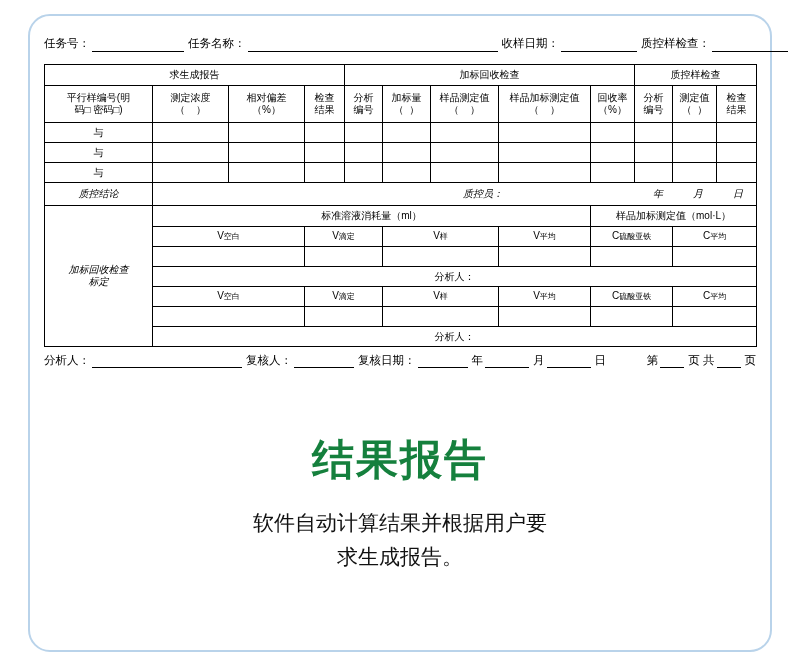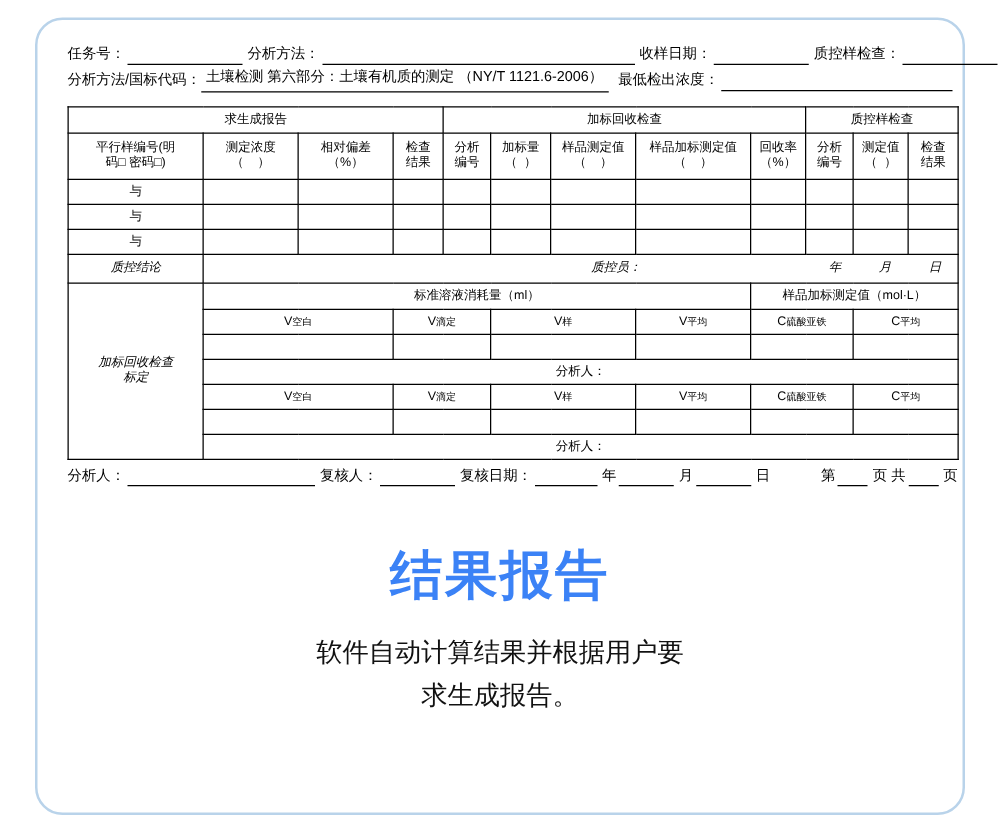--- a/index.html
+++ b/index.html
@@ -29,21 +29,20 @@
     height: 638px;
     border: 2px solid #b9d3ea;
     border-radius: 22px;
     box-sizing: border-box;
   }
   .content {
     position: absolute;
     left: 44px;
     top: 34px;
     width: 712px;
-    margin-left: 10px;
   }
 
   
   .hdr {
     font-size: 11.5px;
     line-height: 19px;
     white-space: nowrap;
   }
   .hdr-row {
     display: flex;
@@ -103,21 +102,21 @@
     top: 432px;
     width: 800px;
     text-align: center;
   }
   .caption h1 {
     margin: 0;
     font-size: 42px;
     font-weight: bold;
     letter-spacing: 2px;
     line-height: 56px;
-    color: #3b82f6;
+    color: #15803d;
   }
   .caption p {
     margin: 18px 0 0 0;
     font-size: 21px;
     line-height: 34px;
     color: #111;
   }
 </style>
 </head>
 <body>
@@ -125,34 +124,28 @@
 <div class="page">
 
   <div class="frame"></div>
 
   <div class="content">
 
     <div class="hdr">
       <div class="hdr-row">
         <span class="lbl">任务号：</span>
         <span class="fill" style="width:92px"></span>
-        <span class="lbl">分析方法：</span>
+        <span class="lbl">任务名称：</span>
         <span class="fill" style="width:250px"></span>
         <span class="lbl">收样日期：</span>
         <span class="fill" style="width:76px"></span>
         <span class="lbl">质控样检查：</span>
         <span class="fill" style="width:76px"></span>
       </div>
 
-      <div class="hdr-row">
-        <span class="lbl">分析方法/国标代码：</span>
-        <span class="lbl" style="border-bottom:1px solid #000; padding:0 4px 1px 4px;">土壤检测 第六部分：土壤有机质的测定  （NY/T 1121.6-2006）</span>
-        <span class="lbl" style="margin-left:8px">最低检出浓度：</span>
-        <span class="flexfill"></span>
-      </div>
     </div>
 
     <table class="main">
       <colgroup>
         <col style="width:108px">
         <col style="width:76px">
         <col style="width:76px">
         <col style="width:40px">
         <col style="width:38px">
         <col style="width:48px">

